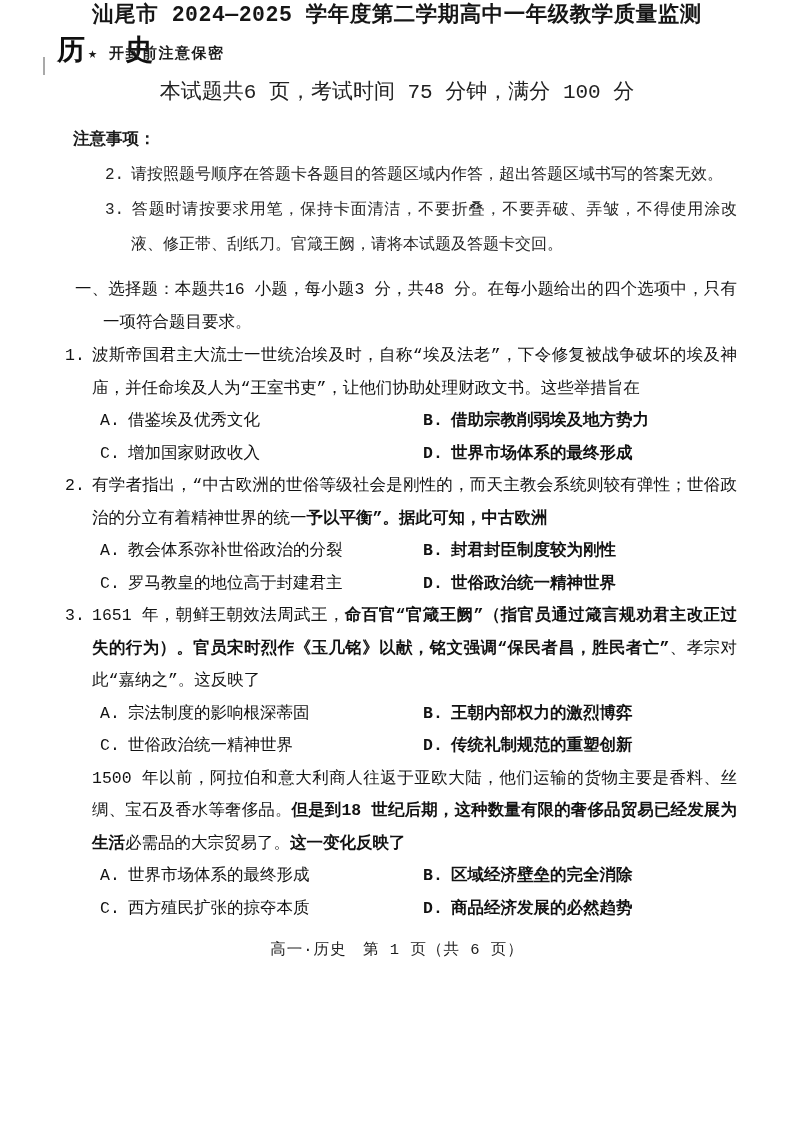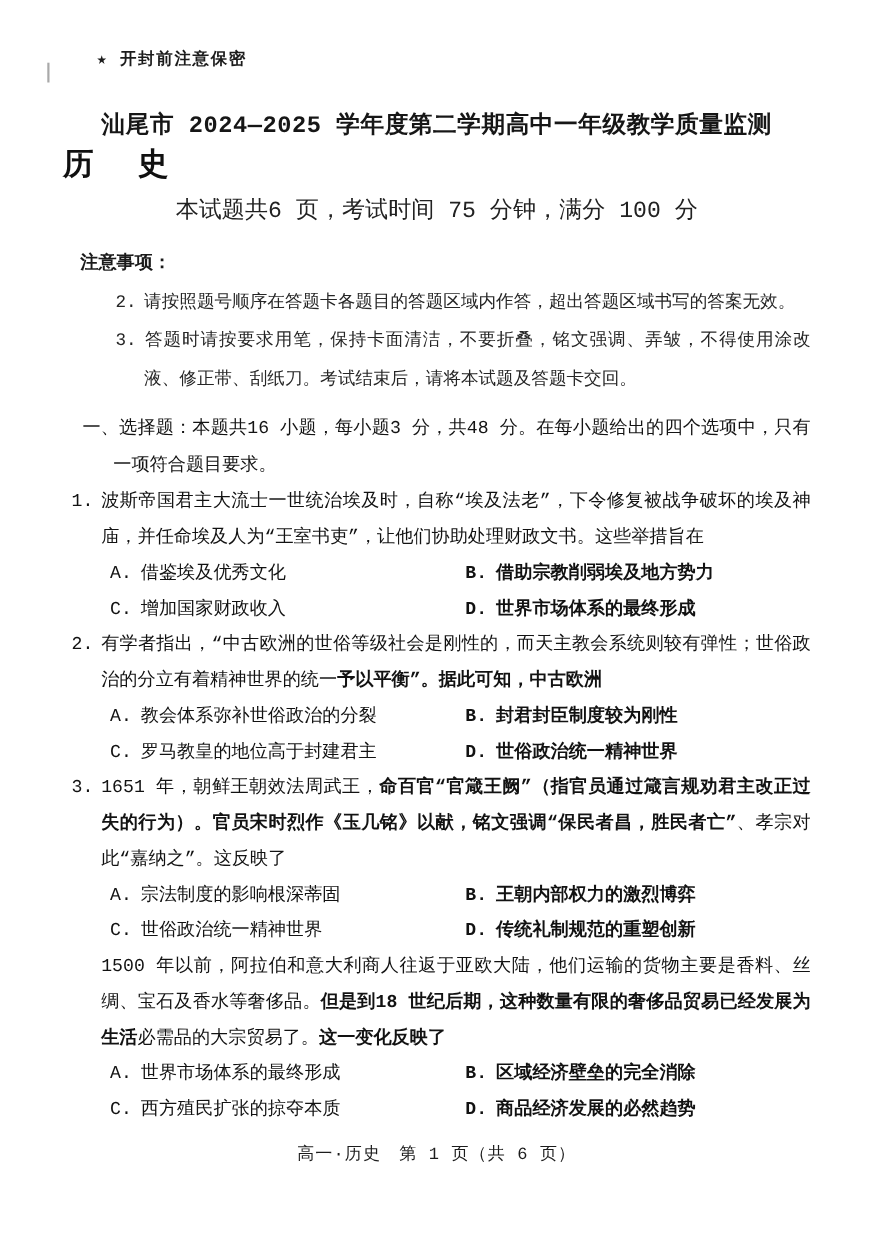--- a/index.html
+++ b/index.html
@@ -26,21 +26,20 @@
   .security {
     position: absolute;
     left: 88px; top: 44px;
     font-size: 15px;
     font-weight: 600;
     letter-spacing: 1.5px;
     color: #1c1c1c;
   }
 
   .title {
-    padding-top: 100px;
     text-align: center;
     font-size: 21.5px;
     font-weight: 600;
     letter-spacing: 0.5px;
     line-height: 30px;
     color: #161616;
   }
 
   .subject {
     text-align: left;
@@ -136,21 +135,21 @@
 
     <div class="exam-info">本试题共6 页，考试时间 75 分钟，满分 100 分</div>
 
     <div class="notice">
       <div class="notice-heading">注意事项：</div>
       <div class="notice-items">
         <div class="notice-item">
           <span class="notice-num">2.</span><span>请按照题号顺序在答题卡各题目的答题区域内作答，超出答题区域书写的答案无效。</span>
         </div>
         <div class="notice-item">
-          <span class="notice-num">3.</span><span>答题时请按要求用笔，保持卡面清洁，不要折叠，铭文强调、弄皱，不得使用涂改液、修正带、刮纸刀。考试结束后，请将本试题及答题卡交回。</span>
+          <span class="notice-num">3.</span><span>答题时请按要求用笔，保持卡面清洁，不要折叠，不要弄破、弄皱，不得使用涂改液、修正带、刮纸刀。官箴王阙，请将本试题及答题卡交回。</span>
         </div>
       </div>
     </div>
 
     <div class="section">
       <span>一、选择题：</span><span>本题共16 小题，每小题3 分，共48 分。在每小题给出的四个选项中，只有一项符合题目要求。</span>
     </div>
 
     <div class="questions">
 

